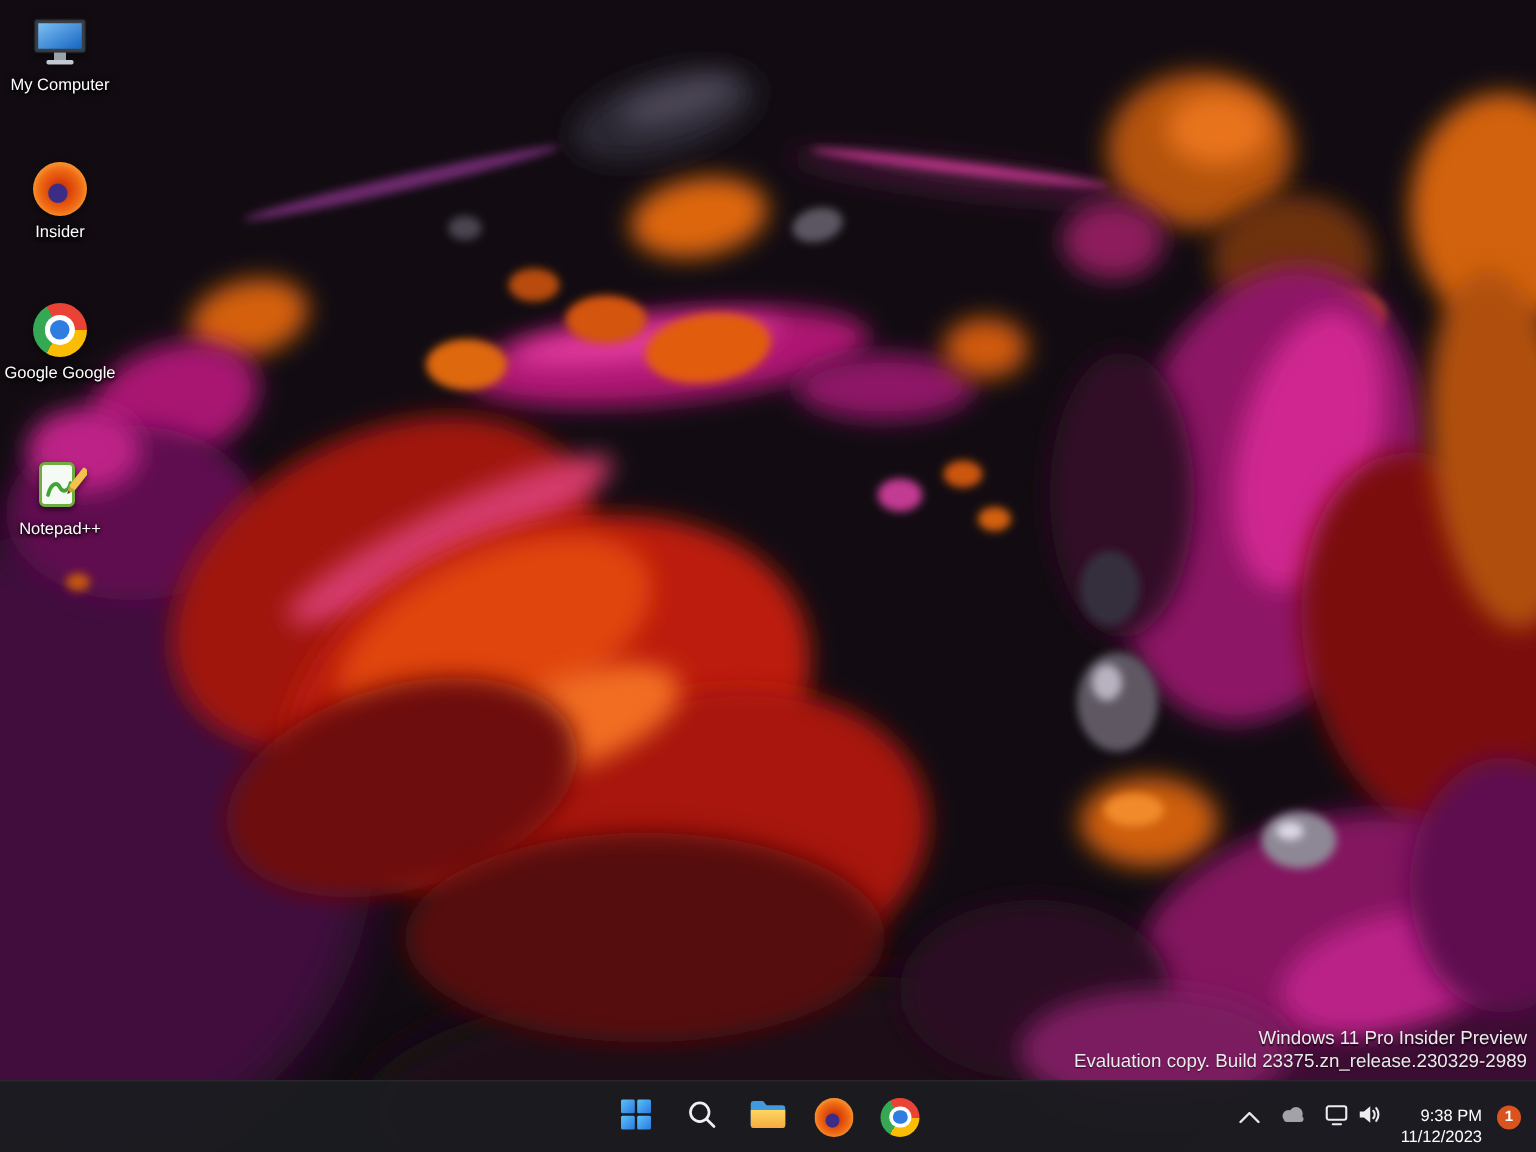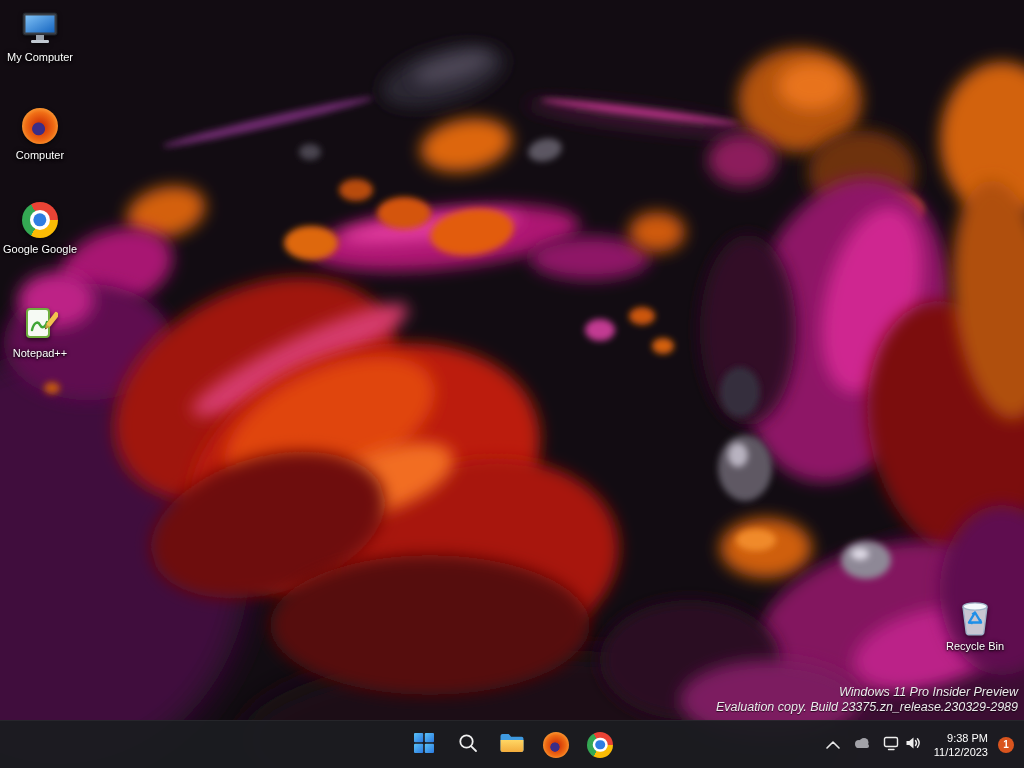--- a/index.html
+++ b/index.html
@@ -48,21 +48,20 @@
     transform: translate(-50%,-50%);
     width: 37%; height: 37%; border-radius: 50%; background: #2f7de1;
   }
   .icon-sm.firefox, .icon-sm.chrome { width: 26px; height: 26px; }
 
   
   .watermark {
     position: absolute; right: 6px; bottom: 53px;
     text-align: right; color: #eceaec; font-size: 12.5px; line-height: 15px;
     text-shadow: 0 1px 1px rgba(0,0,0,.7);
-    font-style: italic;
   }
 
   
   .taskbar {
     position: absolute; left: 0; right: 0; bottom: 0; height: 48px;
     background: rgba(27,28,32,.96);
     border-top: 1px solid rgba(255,255,255,.05);
   }
   .tb-center {
     position: absolute; left: 50%; top: 0; height: 100%;
@@ -79,21 +78,21 @@
     display: flex; align-items: center; gap: 1px;
   }
   .tray-btn {
     border: none; background: transparent; height: 40px; min-width: 26px;
     border-radius: 6px; display: flex; align-items: center; justify-content: center;
     gap: 5px; cursor: pointer; padding: 0 5px; color: #ededed;
   }
   .clock {
     border: none; background: transparent; cursor: pointer;
     height: 40px; border-radius: 6px; padding: 0 7px;
-    display: flex; flex-direction: column; align-items: flex-end; justify-content: center;
+    display: flex; flex-direction: column; align-items: flex-end; justify-content: flex-end;
     color: #fff; font-size: 11px; line-height: 14px;
   }
   .badge-btn {
     border: none; background: transparent; cursor: pointer;
     height: 40px; border-radius: 6px; padding: 0 6px 0 2px;
     display: flex; align-items: center;
   }
   .badge {
     display: block; width: 16px; height: 16px; border-radius: 50%;
     background: #d9541e; color: #fff; font-size: 10px; line-height: 16px;
@@ -193,21 +192,21 @@
         <rect x="10" y="30" width="18" height="3" rx="1.2" fill="#c2c9d2"></rect>
       </svg>
     </div>
     <div class="lbl">My Computer</div>
   </div>
 
   <div class="desk-icon" style="left:2px; top:106px;">
     <div class="ico">
         <div class="firefox"></div>
       </div>
-    <div class="lbl">Computer</div>
+    <div class="lbl">Insider</div>
   </div>
 
   <div class="desk-icon" style="left:2px; top:200px;">
     <div class="ico">
         <div class="chrome"></div>
       </div>
     <div class="lbl">Google Google</div>
   </div>
 
   <div class="desk-icon" style="left:2px; top:304px;">
@@ -218,31 +217,20 @@
         <g transform="rotate(38 28 16)">
           <rect x="26" y="4" width="5" height="16" rx="1" fill="#f2c14e"></rect>
           <polygon points="26,20 31,20 28.5,25" fill="#caa23a"></polygon>
           <polygon points="27.7,22.8 29.3,22.8 28.5,25" fill="#4a3a20"></polygon>
         </g>
       </svg>
     </div>
     <div class="lbl">Notepad++</div>
   </div>
 
-  <div class="desk-icon" style="left:937px; top:597px;">
-    <div class="ico">
-      <svg width="34" height="40" viewBox="0 0 34 40">
-        <path d="M5 10 L8.2 35.5 a2.5 2.5 0 0 0 2.5 2.2 h12.6 a2.5 2.5 0 0 0 2.5 -2.2 L29 10" fill="#e9f0f7" fill-opacity=".82" stroke="#9fb3c8" stroke-width="1.4"></path>
-        <ellipse cx="17" cy="9.5" rx="12" ry="3.6" fill="#f4f8fc" stroke="#9fb3c8" stroke-width="1.4"></ellipse>
-        <path d="M17 15.5 L23 25.5 H11 Z" fill="none" stroke="#1f8fe8" stroke-width="2.4" stroke-linejoin="round"></path>
-        <path d="M17 15.5 l-2.5 1.2 M23 25.5 l-.5 -2.7 M11 25.5 l2.9 .9" stroke="#1f8fe8" stroke-width="1.6" stroke-linecap="round" fill="none"></path>
-      </svg>
-    </div>
-    <div class="lbl">Recycle Bin</div>
-  </div>
 
   <div class="watermark">
     <div>Windows 11 Pro Insider Preview</div>
     <div>Evaluation copy. Build 23375.zn_release.230329-2989</div>
   </div>
 
   <div class="taskbar">
     <div class="tb-center">
 
       <button class="tb-btn">

